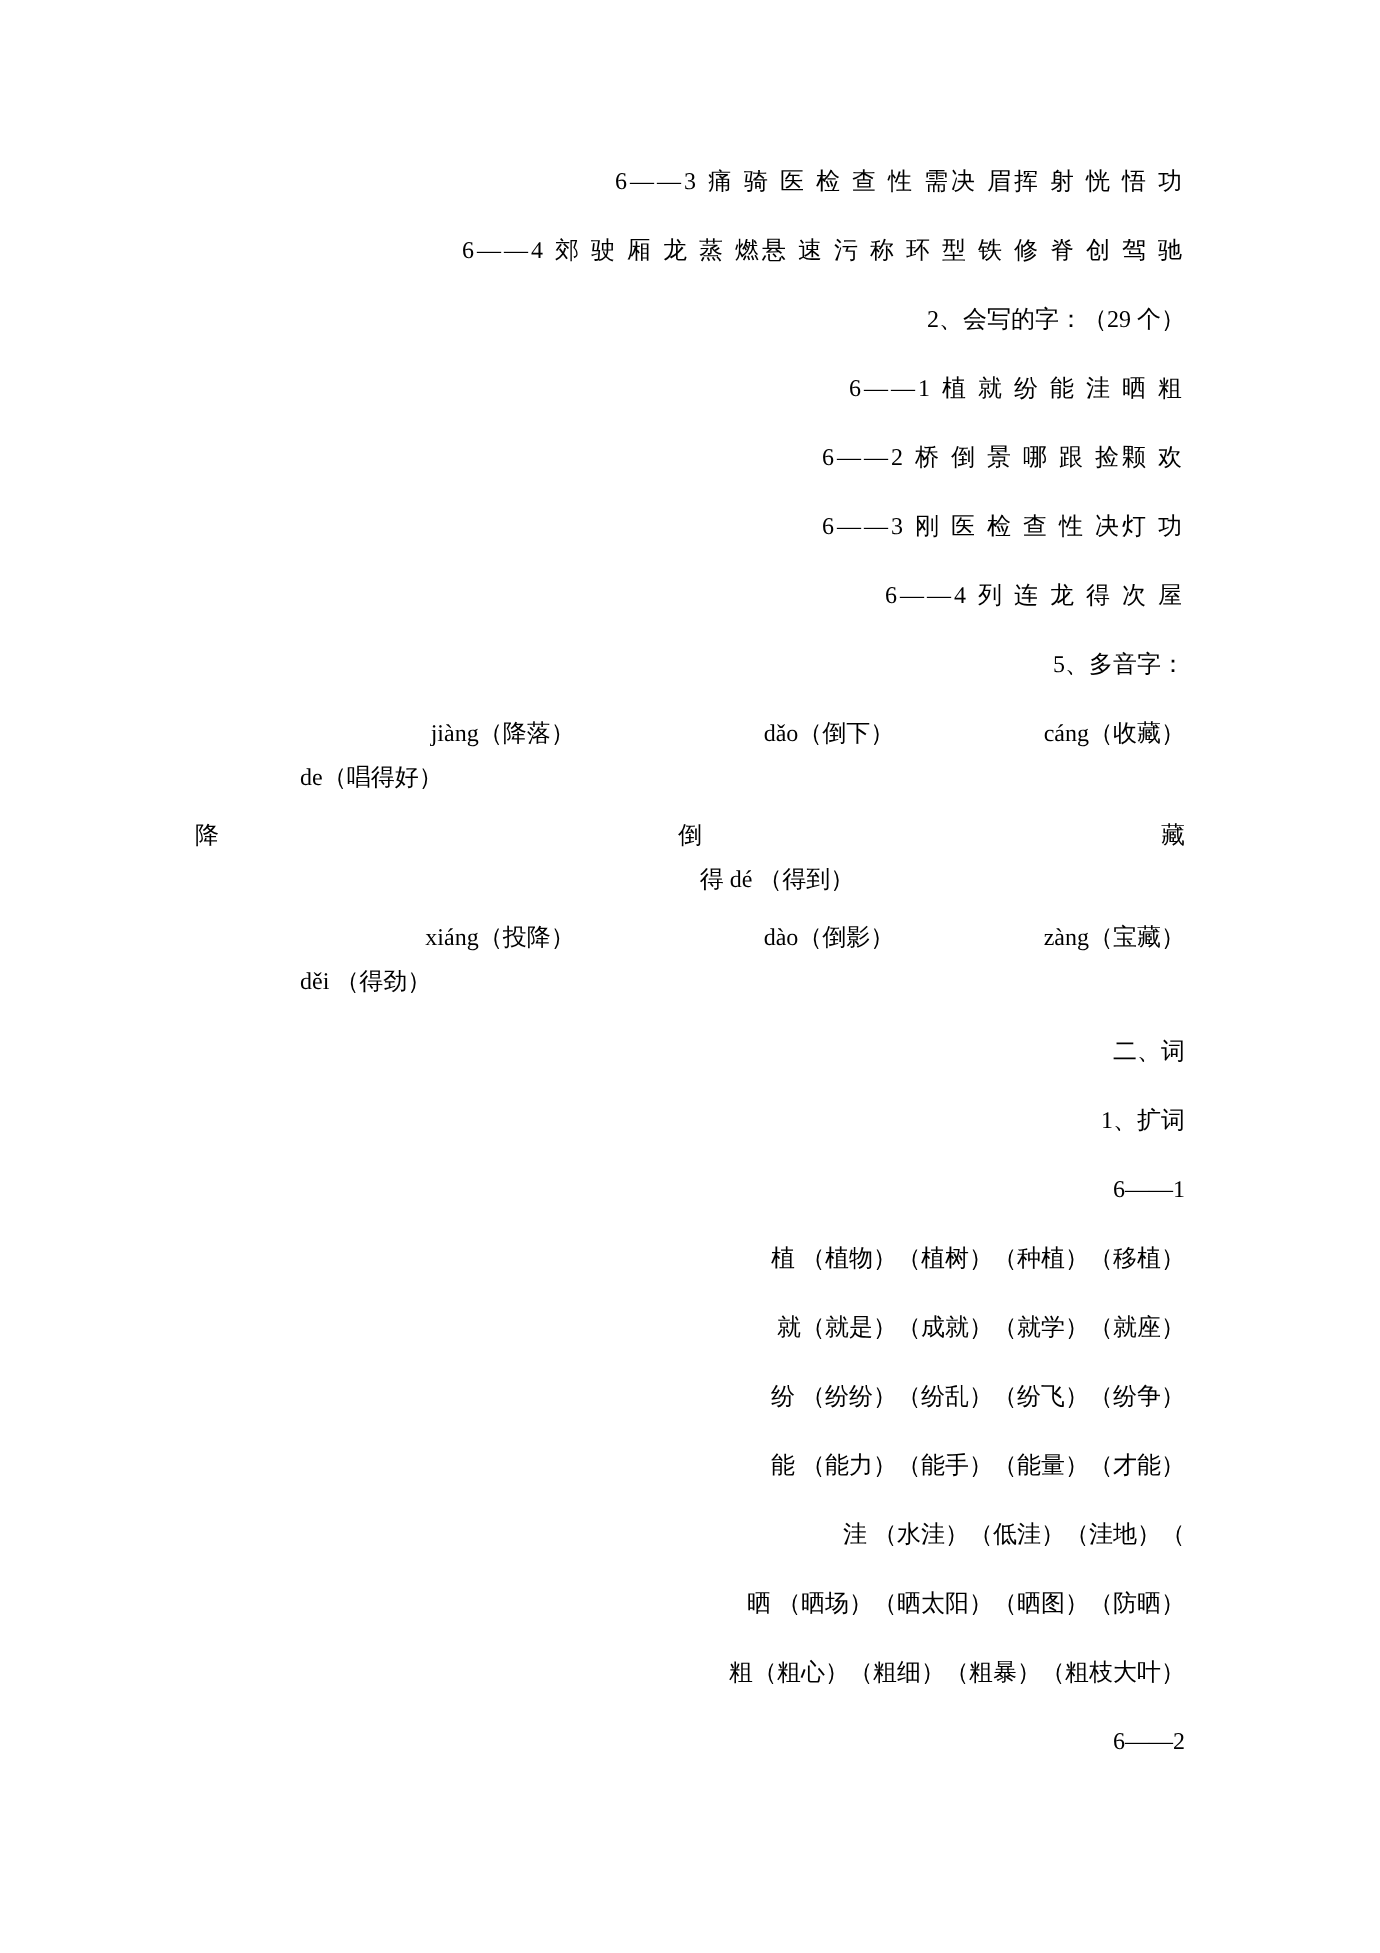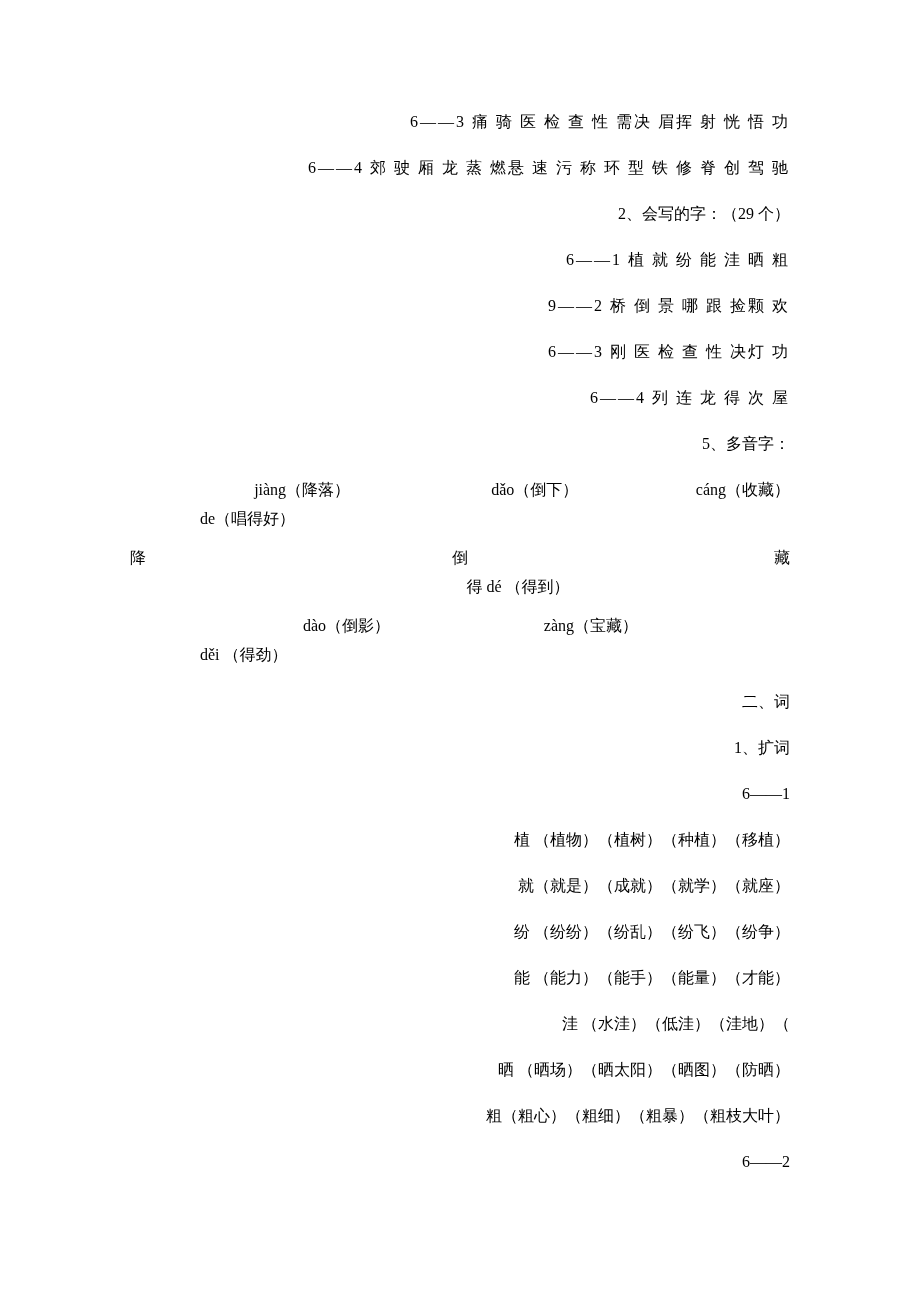--- a/index.html
+++ b/index.html
@@ -12,21 +12,21 @@
       color: #000;
       padding: 110px 130px 60px 130px;
       line-height: 1.5;
     }
     .line { margin-bottom: 22px; }
     .spaced { letter-spacing: 2px; }
     .polyphonic-row {
       display: flex;
       margin-bottom: 5px;
     }
-    .poly-indent { padding-left: 40px; gap: 48px; }
+    .poly-indent { padding-left: 40px; }
     .poly-indent2 { padding-left: 70px; }
     .poly-col1 { width: 220px; }
     .poly-col2 { width: 220px; }
     .poly-col3 { width: 200px; font-family: Liberation Serif, serif; }
     .char-row {
       display: flex;
       justify-content: space-between;
       width: 660px;
       margin-bottom: 5px;
     }
@@ -36,21 +36,21 @@
       margin-bottom: 5px;
     }
   </style>
 </head>
 <body>
 
 <div class="line spaced">6——3 痛 骑 医 检 查 性 需决 眉挥 射 恍 悟 功</div>
 <div class="line spaced">6——4 郊 驶 厢 龙 蒸 燃悬 速 污 称 环 型 铁 修 脊 创 驾 驰</div>
 <div class="line">2、会写的字：（29 个）</div>
 <div class="line spaced">6——1 植 就 纷 能 洼 晒 粗</div>
-<div class="line spaced">9——2 桥 倒 景 哪 跟 捡颗 欢</div>
+<div class="line spaced">6——2 桥 倒 景 哪 跟 捡颗 欢</div>
 <div class="line spaced">6——3 刚 医 检 查 性 决灯 功</div>
 <div class="line spaced">6——4 列 连 龙 得 次 屋</div>
 <div class="line">5、多音字：</div>
 
 <div class="polyphonic-row poly-indent">
   <div class="poly-col1">jiàng（降落）</div>
   <div class="poly-col2">dǎo（倒下）</div>
   <div class="poly-col3">cáng（收藏）</div>
 </div>
 <div class="polyphonic-row poly-indent2">
@@ -64,20 +64,21 @@
   <span>倒</span>
   <span>藏</span>
 </div>
 <div class="char-row-center">
   <span style="display:inline-block; margin-left:116px;">得 dé （得到）</span>
 </div>
 
 <div style="height:10px"></div>
 
 <div class="polyphonic-row poly-indent">
+  <div class="poly-col1">xiáng（投降）</div>
   <div class="poly-col2">dào（倒影）</div>
   <div class="poly-col3">zàng（宝藏）</div>
 </div>
 <div class="polyphonic-row poly-indent2">
   <div>děi （得劲）</div>
 </div>
 
 <div style="height:18px"></div>
 
 <div class="line">二、词</div>

